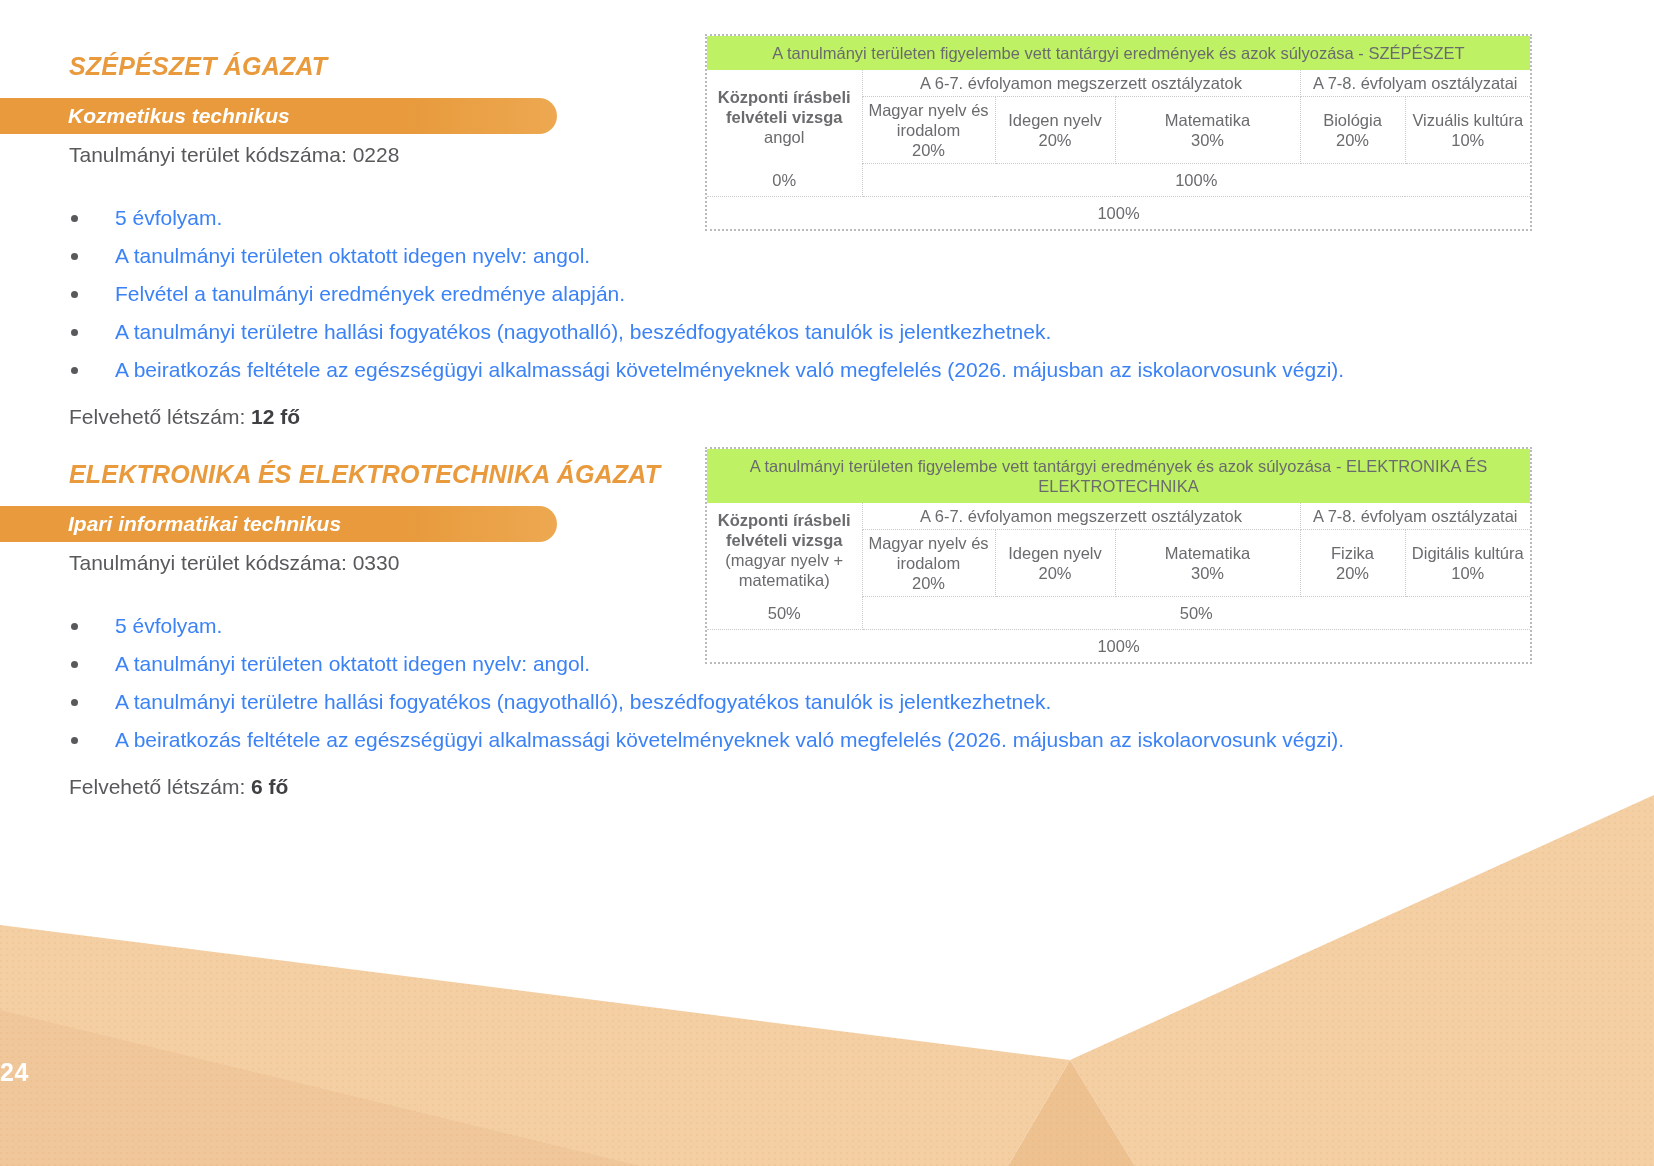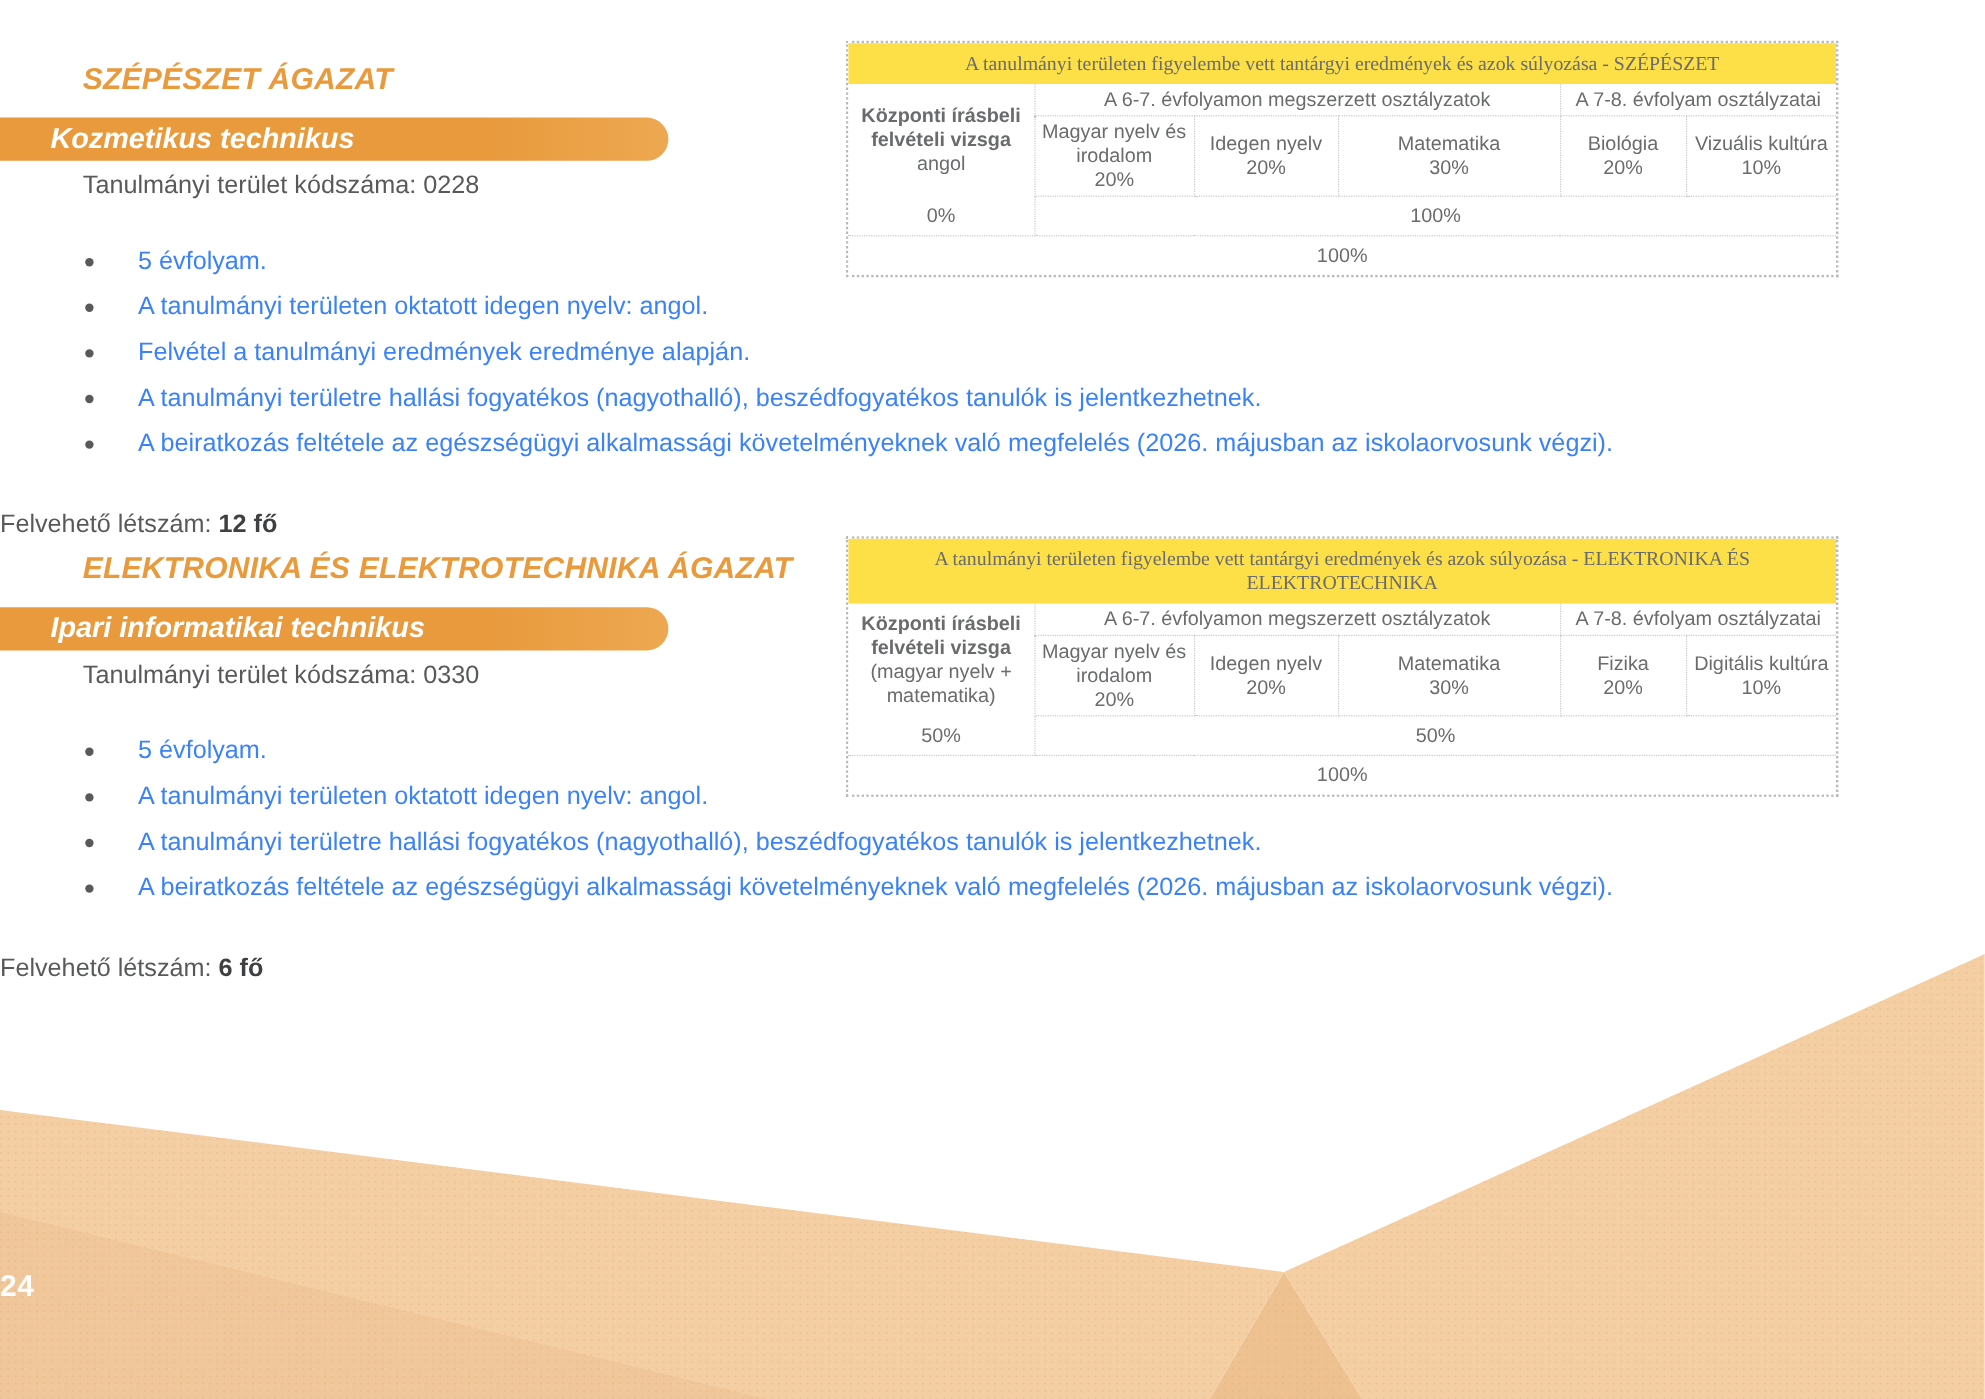--- a/index.html
+++ b/index.html
@@ -75,22 +75,22 @@
     left: 0;
     top: 0;
     height: 36px;
     width: 557px;
     background: linear-gradient(90deg, #e89a3c 0%, #e89a3c 72%, #eda851 100%);
     border-top-right-radius: 18px;
     border-bottom-right-radius: 18px;
   }
   .pill-label {
     position: relative;
-    padding-left: 42px;
-    font-size: 24px;
+    padding-left: 68px;
+    font-size: 21px;
     font-weight: bold;
     font-style: italic;
     color: #ffffff;
     z-index: 2;
     white-space: nowrap;
   }
 
   .code-line {
     padding-left: 69px;
     font-size: 21px;
@@ -118,23 +118,24 @@
     position: absolute;
     left: 71px;
     top: 12px;
     width: 7px;
     height: 7px;
     border-radius: 50%;
     background: #58595b;
   }
 
   .capacity {
+    padding-left: 69px;
     font-size: 21px;
     color: #58595b;
-    margin-top: 40px;
+    margin-top: 20px;
     white-space: nowrap;
   }
   .capacity b {
     font-weight: bold;
     color: #3f4042;
   }
 
   
   .tbl-wrap {
     position: absolute;
@@ -152,28 +153,27 @@
     font-size: 16.5px;
     line-height: 20px;
     color: #6a6b6d;
     border-right: 1px dotted #c8c9cb;
     border-bottom: 1px dotted #c8c9cb;
   }
   table.w-table td.no-r { border-right: none; }
   table.w-table td.no-b { border-bottom: none; }
 
   .t-banner {
-    background: #fde047;
+    background: #bef264;
     color: #ffffff;
     font-size: 17px;
     line-height: 22px;
     padding: 7px 6px !important;
     border-right: none !important;
     border-bottom: none !important;
-    font-family: Liberation Serif, serif;
   }
 
   .t-outer {
     border: 2px dotted #b9babc;
     padding: 0;
     display: inline-block;
   }
 
   td.bold-head {
     font-weight: bold;

